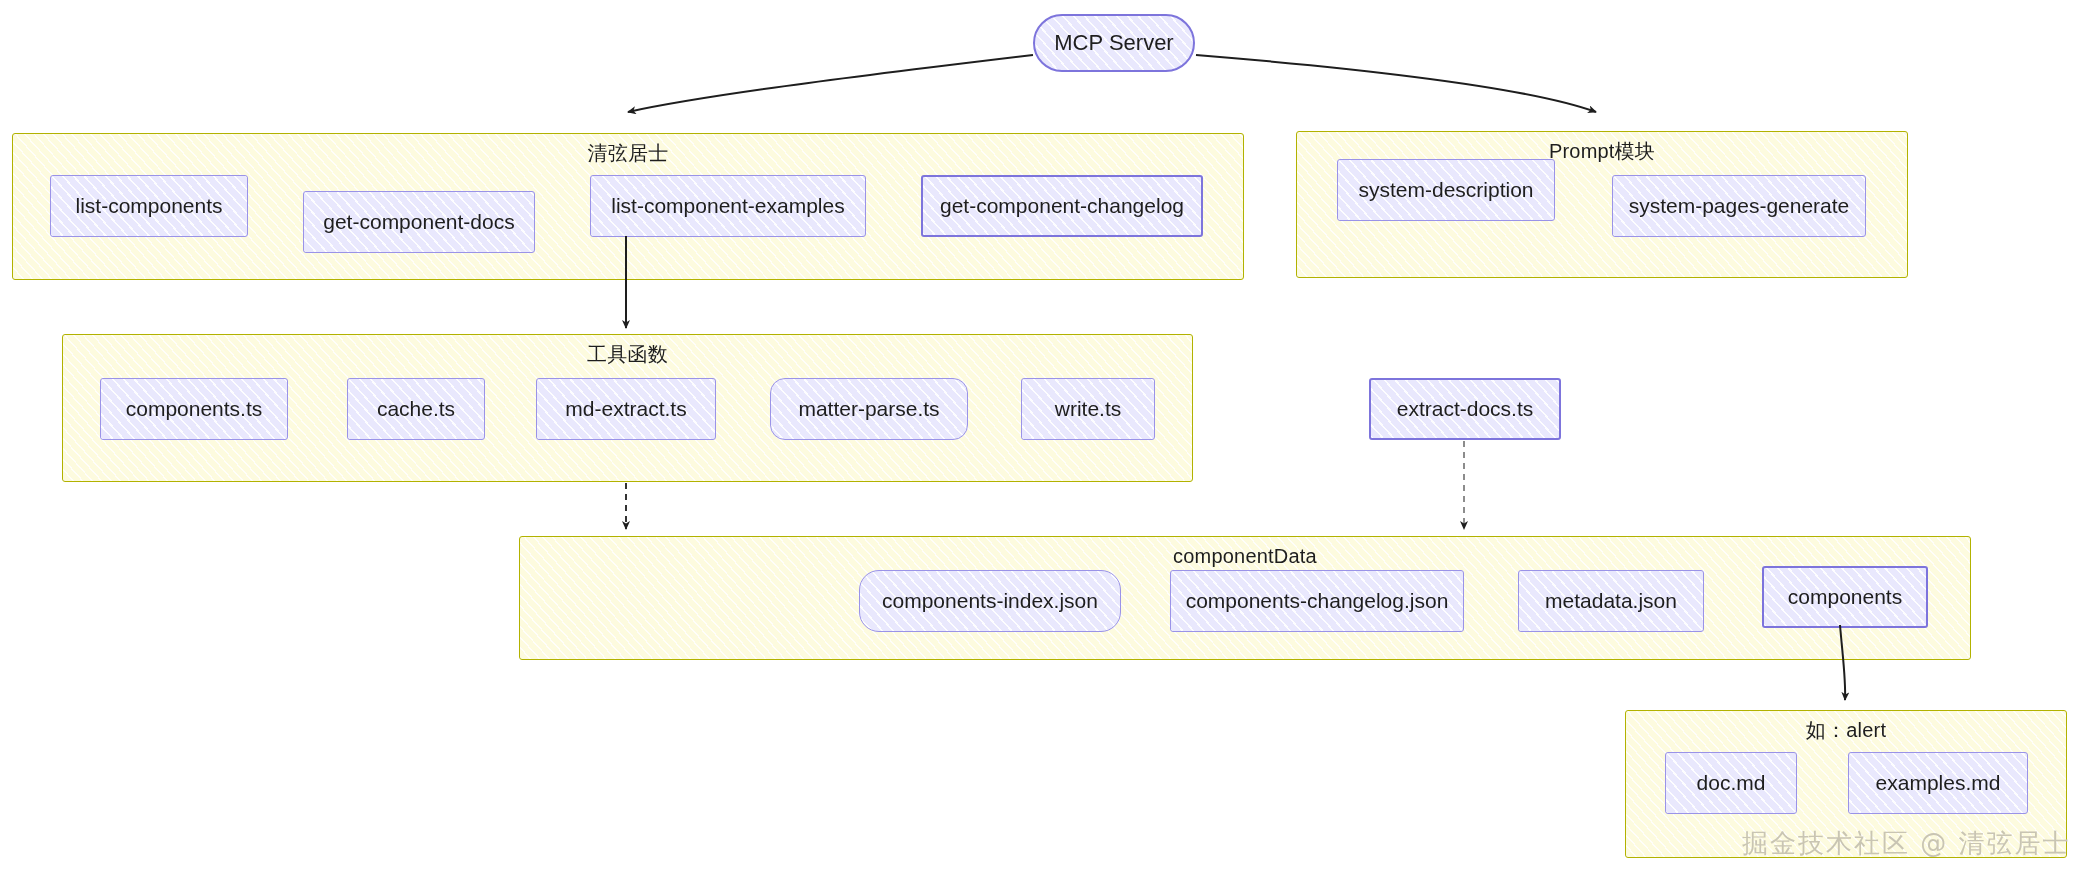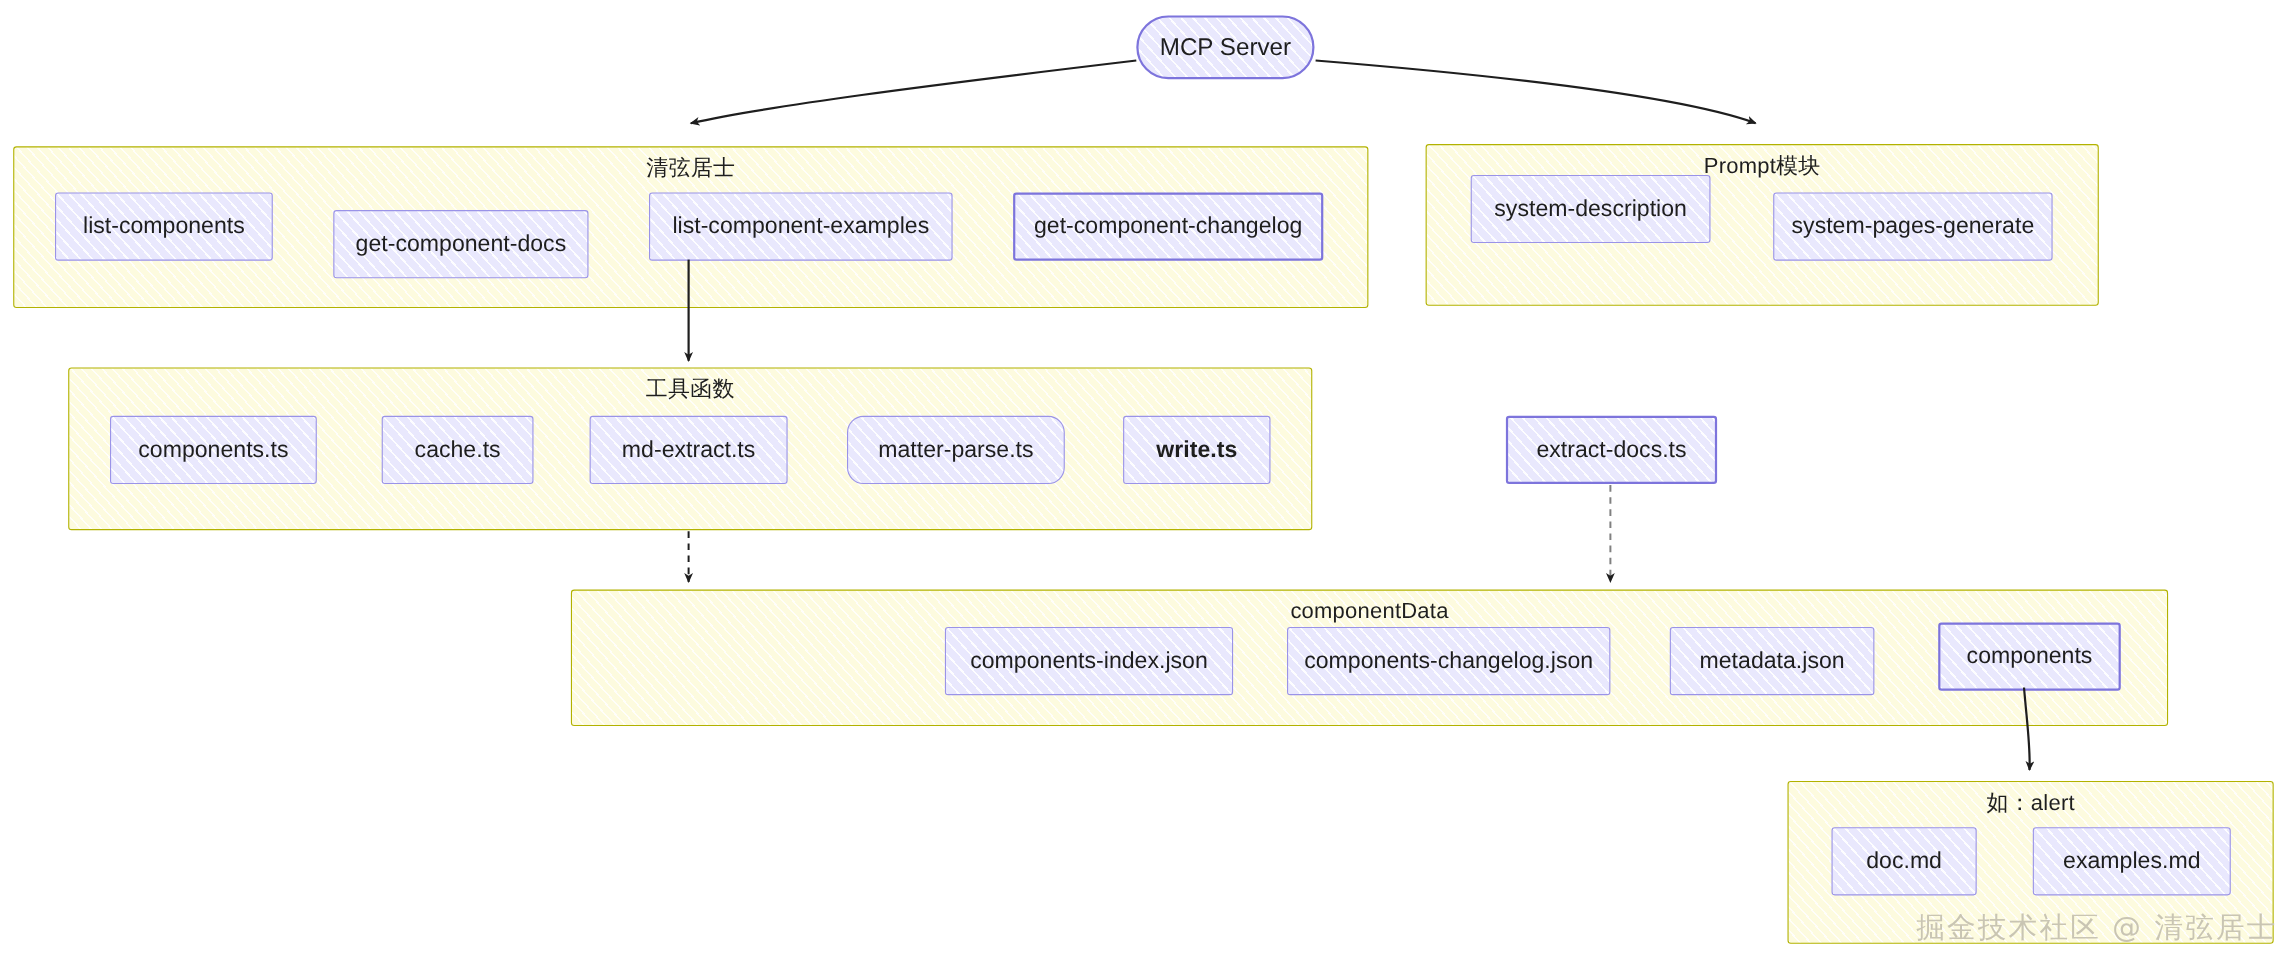--- a/index.html
+++ b/index.html
@@ -160,32 +160,32 @@
   </div>
   <div class="node leaf" style="left:347px; top:378px; width:138px; height:62px;">
     <span>cache.ts</span>
   </div>
   <div class="node leaf" style="left:536px; top:378px; width:180px; height:62px;">
     <span>md-extract.ts</span>
   </div>
   <div class="node leaf" style="left:770px; top:378px; width:198px; height:62px;border-radius:15px;">
     <span>matter-parse.ts</span>
   </div>
-  <div class="node leaf" style="left:1021px; top:378px; width:134px; height:62px;font-weight:bold;">
+  <div class="node leaf" style="left:1021px; top:378px; width:134px; height:62px;">
     <span>write.ts</span>
   </div>
 
   <div class="node leaf strong" style="left:1369px; top:378px; width:192px; height:62px;">
     <span>extract-docs.ts</span>
   </div>
 
   <div class="node group" style="left:519px; top:536px; width:1452px; height:124px;">
     <div class="group-title">componentData</div>
   </div>
-  <div class="node leaf" style="left:859px; top:570px; width:262px; height:62px;">
+  <div class="node leaf" style="left:859px; top:570px; width:262px; height:62px;border-radius:20px;">
     <span>components-index.json</span>
   </div>
   <div class="node leaf" style="left:1170px; top:570px; width:294px; height:62px;">
     <span>components-changelog.json</span>
   </div>
   <div class="node leaf" style="left:1518px; top:570px; width:186px; height:62px;">
     <span>metadata.json</span>
   </div>
   <div class="node leaf strong" style="left:1762px; top:566px; width:166px; height:62px;">
     <span>components</span>

